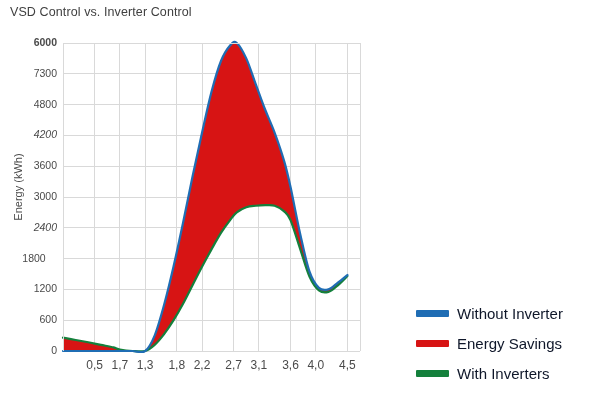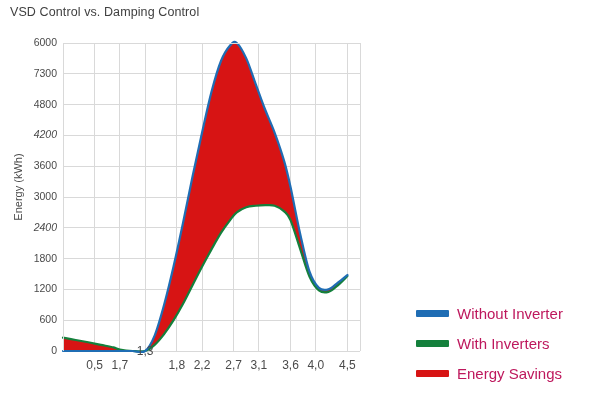--- a/index.html
+++ b/index.html
@@ -87,30 +87,30 @@
   }
   .legend-swatch {
     width: 33px;
     height: 7px;
     border-radius: 1px;
     flex: none;
   }
   .legend-label {
     margin-left: 8px;
     font-size: 15px;
-    color: #be185d;
+    color: #0f172a;
     white-space: nowrap;
   }
 </style>
 </head>
 <body>
 
 <div id="chart-root">
 
-  <div id="chart-title">VSD Control vs. Damping Control</div>
+  <div id="chart-title">VSD Control vs. Inverter Control</div>
 
   <svg id="plot-svg" viewBox="0 0 600 409" xmlns="http://www.w3.org/2000/svg">
     <g id="grid-group">
         <line x1="63" x2="360" y1="351" y2="351" stroke="#d9d9d9" stroke-width="1" shape-rendering="crispEdges"></line>
         <line x1="63" x2="360" y1="320.2" y2="320.2" stroke="#d9d9d9" stroke-width="1" shape-rendering="crispEdges"></line>
         <line x1="63" x2="360" y1="289.4" y2="289.4" stroke="#d9d9d9" stroke-width="1" shape-rendering="crispEdges"></line>
         <line x1="63" x2="360" y1="258.6" y2="258.6" stroke="#d9d9d9" stroke-width="1" shape-rendering="crispEdges"></line>
         <line x1="63" x2="360" y1="227.8" y2="227.8" stroke="#d9d9d9" stroke-width="1" shape-rendering="crispEdges"></line>
         <line x1="63" x2="360" y1="197" y2="197" stroke="#d9d9d9" stroke-width="1" shape-rendering="crispEdges"></line>
         <line x1="63" x2="360" y1="166.20000000000002" y2="166.20000000000002" stroke="#d9d9d9" stroke-width="1" shape-rendering="crispEdges"></line>
@@ -140,52 +140,52 @@
         <line x1="63" y1="43" x2="63" y2="351" stroke="#d9d9d9" stroke-width="1" shape-rendering="crispEdges"></line>
         <line x1="63" y1="43" x2="360" y2="43" stroke="#d9d9d9" stroke-width="1" shape-rendering="crispEdges"></line>
         <line x1="360" y1="43" x2="360" y2="351" stroke="#d9d9d9" stroke-width="1" shape-rendering="crispEdges"></line>
       </g>
   </svg>
 
   <div id="ytick-labels">
       <div class="ytick-label" style="left: 11px; top: 344px;">0</div>
       <div class="ytick-label" style="left: 11px; top: 313.2px;">600</div>
       <div class="ytick-label" style="left: 11px; top: 282.4px;">1200</div>
-      <div class="ytick-label" style="left: 11px; top: 251.6px;">1800</div>
+      <div class="ytick-label" style="left: 11px; top: 251.6px; text-align: center;">1800</div>
       <div class="ytick-label" style="left: 11px; top: 220.8px; font-style: italic;">2400</div>
       <div class="ytick-label" style="left: 11px; top: 190px;">3000</div>
       <div class="ytick-label" style="left: 11px; top: 159.2px;">3600</div>
       <div class="ytick-label" style="left: 11px; top: 128.4px; font-style: italic;">4200</div>
       <div class="ytick-label" style="left: 11px; top: 97.6px; text-align: right;">4800</div>
       <div class="ytick-label" style="left: 11px; top: 66.8px;">7300</div>
-      <div class="ytick-label" style="left: 11px; top: 36px;">6000</div>
+      <div class="ytick-label" style="left: 11px; top: 36px; font-weight: bold;">6000</div>
     </div>
   <div id="xtick-labels">
       <div class="xtick-label" style="left: 74.5957px; top: 358px;">0,5</div>
       <div class="xtick-label" style="left: 99.8723px; top: 358px;">1,7</div>
-      <div class="xtick-label" style="left: 125.149px; top: 344px;">1,3</div>
+      <div class="xtick-label" style="left: 125.149px; top: 358px;">1,3</div>
       <div class="xtick-label" style="left: 156.745px; top: 358px;">1,8</div>
       <div class="xtick-label" style="left: 182.021px; top: 358px;">2,2</div>
       <div class="xtick-label" style="left: 213.617px; top: 358px;">2,7</div>
       <div class="xtick-label" style="left: 238.894px; top: 358px;">3,1</div>
       <div class="xtick-label" style="left: 270.489px; top: 358px;">3,6</div>
       <div class="xtick-label" style="left: 295.766px; top: 358px;">4,0</div>
       <div class="xtick-label" style="left: 327.362px; top: 358px;">4,5</div>
     </div>
 
   <div id="y-axis-title">Energy (kWh)</div>
 
   <div id="legend">
       <div class="legend-row">
         <span class="legend-swatch" style="background: rgb(31, 109, 180);"></span>
         <span class="legend-label">Without Inverter</span>
       </div>
       <div class="legend-row">
+        <span class="legend-swatch" style="background: rgb(215, 20, 20);"></span>
+        <span class="legend-label">Energy Savings</span>
+      </div>
+      <div class="legend-row">
         <span class="legend-swatch" style="background: rgb(20, 128, 60);"></span>
         <span class="legend-label">With Inverters</span>
-      </div>
-      <div class="legend-row">
-        <span class="legend-swatch" style="background: rgb(215, 20, 20);"></span>
-        <span class="legend-label">Energy Savings</span>
       </div>
     </div>
 
 </div>
 
 </body></html>

